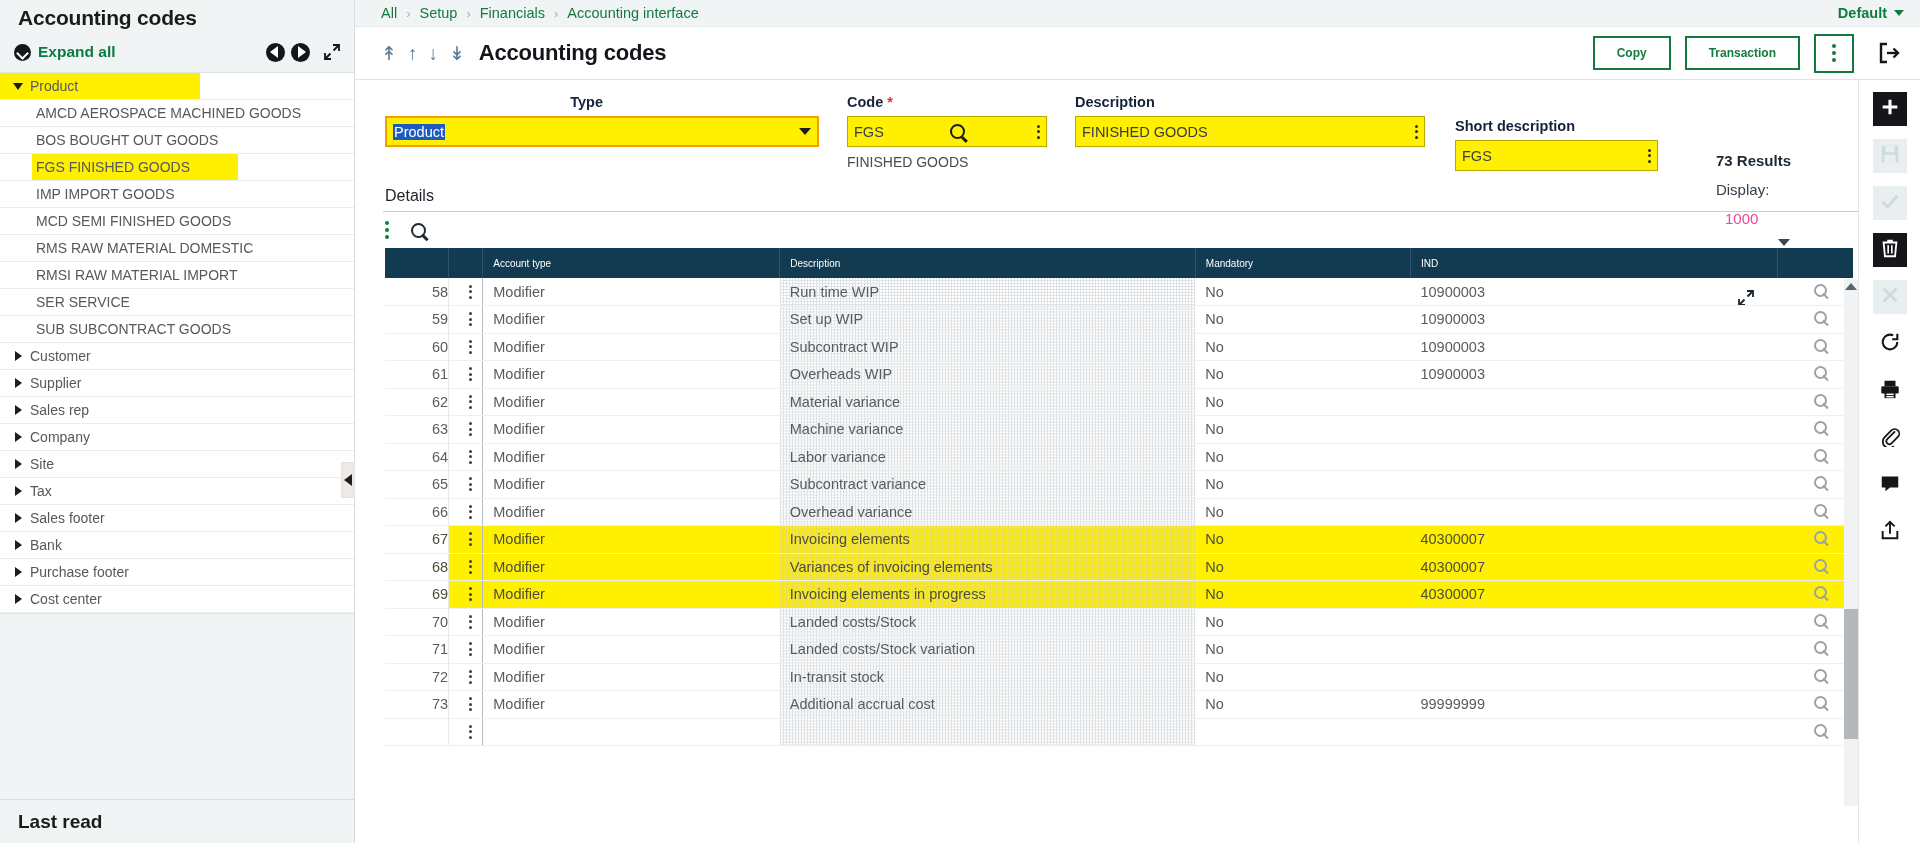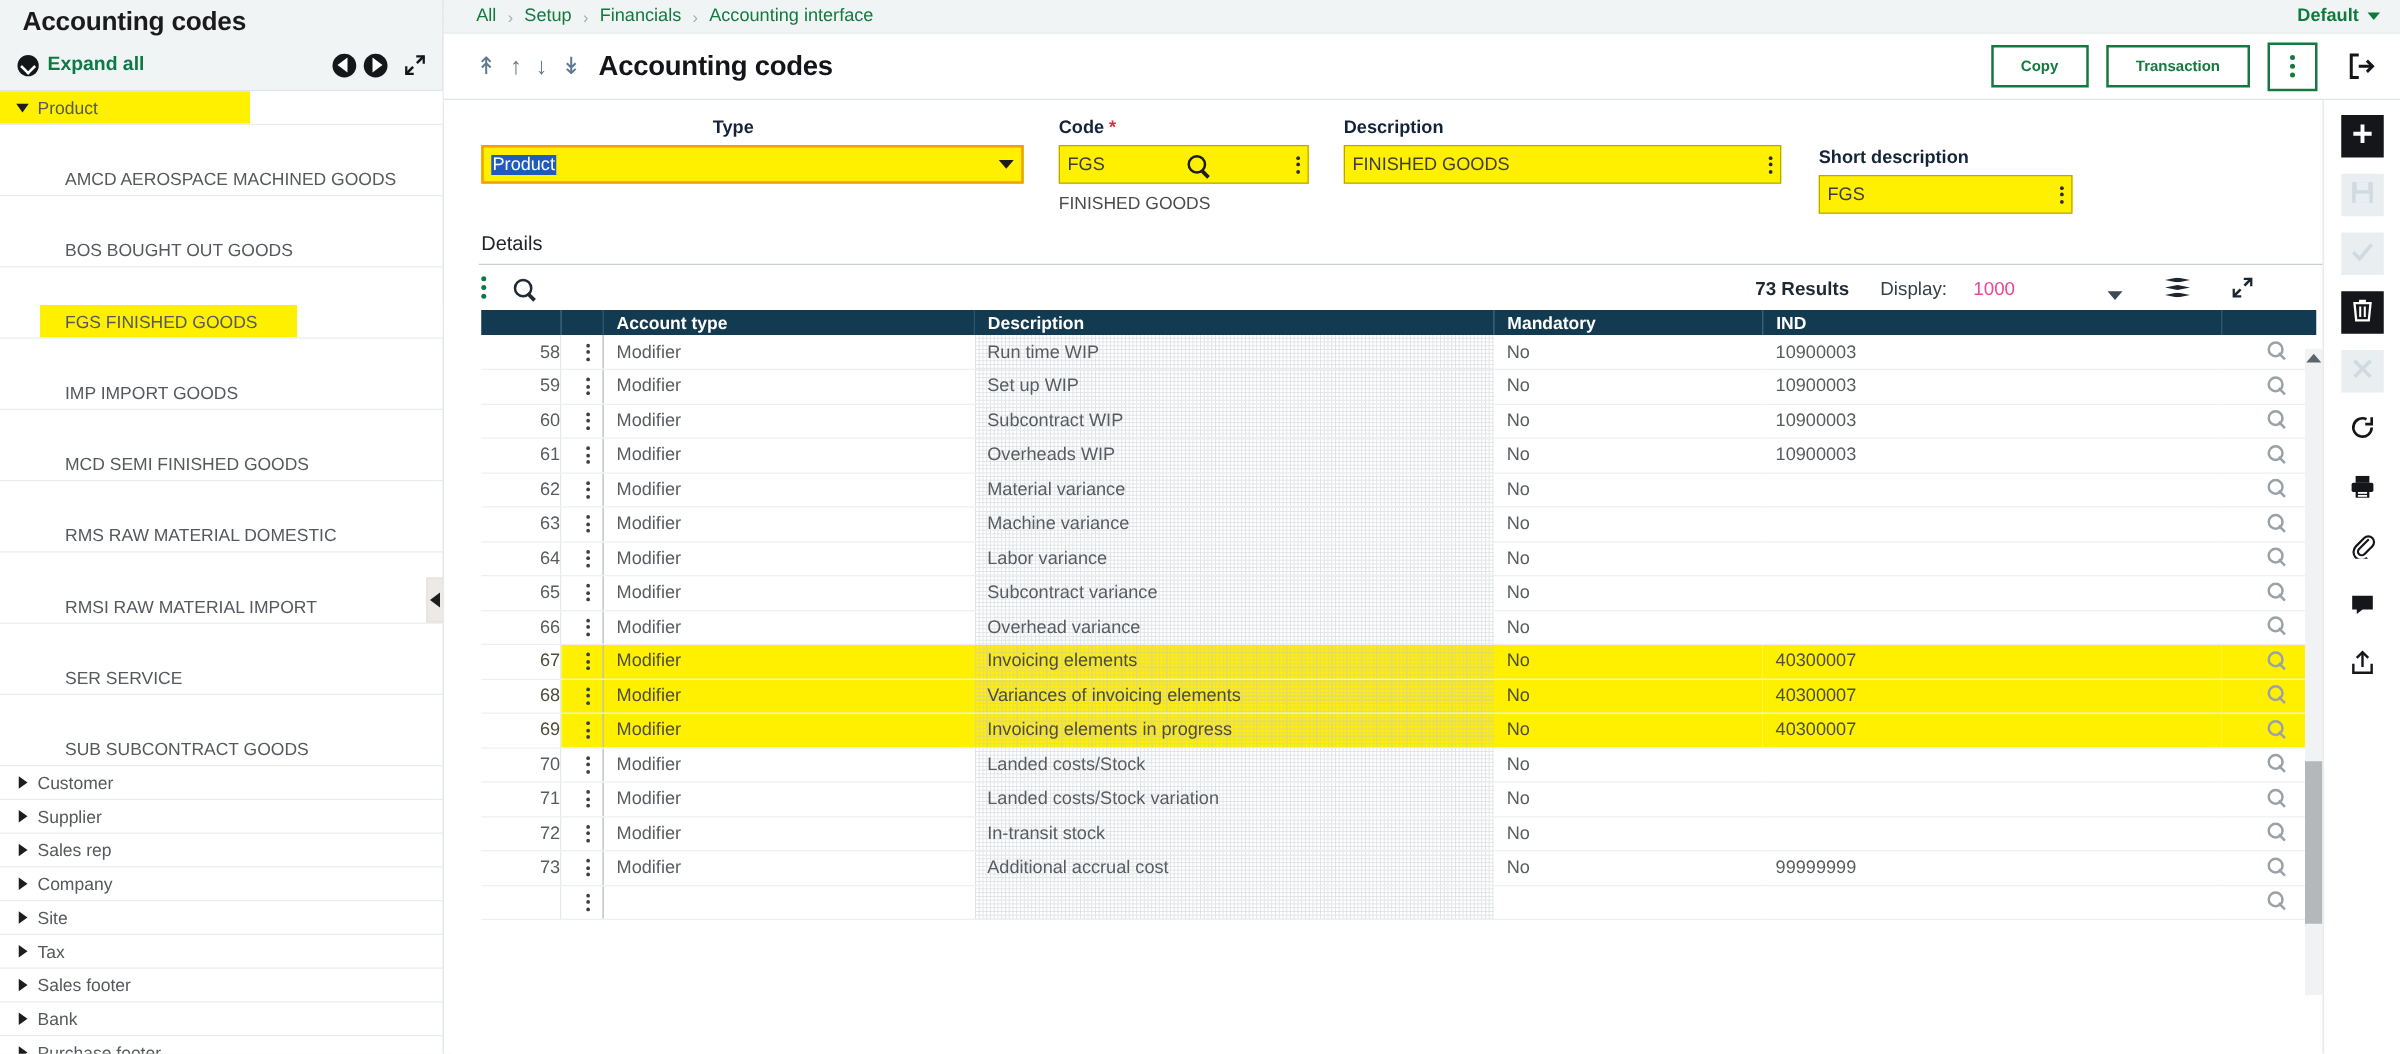--- a/index.html
+++ b/index.html
@@ -69,21 +69,21 @@
   .tree-row .caret i {
     display:block; width:0; height:0;
     border-top: 5px solid transparent; border-bottom: 5px solid transparent;
     border-left: 7px solid #1d1d1d;
   }
   .tree-row.open .caret i {
     border-left: 5px solid transparent; border-right: 5px solid transparent;
     border-top: 7px solid #1d1d1d; border-bottom: 0;
   }
   .tree-row .lbl { padding-left: 4px; }
-  .tree-row.child { padding-left: 48px; margin-top: 30px; }
+  .tree-row.child { padding-left: 32px; }
   .tree-row.group-hl {
     background: linear-gradient(to right, #fff000 0, #fff000 200px, #fff 200px);
   }
   .tree-row.child-hl {
     background: linear-gradient(to right, #fff 0, #fff 32px, #fff000 32px, #fff000 238px, #fff 238px);
   }
   .sb-filler { flex: 1 1 auto; background:#f1f4f5; }
   .sb-lastread {
     border-top: 1px solid #d6dcdf;
     padding: 11px 0 10px 18px;
@@ -182,34 +182,34 @@
   .details-rule { margin: 0 28px; border-bottom: 1px solid #c7ced2; }
 
   .grid-toolbar {
     display:flex; align-items:center; height: 36px;
     padding: 0 30px 0 30px; position:relative;
   }
   .gt-kebab { display:flex; flex-direction:column; gap:3px; margin-right:22px; cursor:pointer;}
   .gt-kebab i { width:4px;height:4px;border-radius:50%;background:#0c7a40;display:block;}
   .gt-mag { width:15px;height:15px;border:2px solid #1f2a33;border-radius:50%;position:relative;cursor:pointer;}
   .gt-mag::after{content:"";position:absolute;right:-5px;bottom:-3px;width:8px;height:2.5px;background:#1f2a33;transform:rotate(45deg);}
-  .gt-right { margin-left:auto; display:flex; align-items:flex-end; gap:12px; padding-right: 86px; }
+  .gt-right { margin-left:auto; display:flex; align-items:flex-start; gap:12px; padding-right: 86px; flex-direction: column; }
   .gt-results { font-size:15px; color:#1e2833; font-weight:bold; margin-right:13px; }
   .gt-display { font-size:15px; color:#34404b; }
   .gt-displayval { font-size:15px; color:#ec4899; margin-left:9px; }
   .gt-caret { width:0;height:0;border-left:6px solid transparent;border-right:6px solid transparent;border-top:7px solid #3b4a57; margin-left: 62px;}
   .gt-layers { margin-left:22px; width:20px;height:18px;position:relative;cursor:pointer;}
   .gt-layers i{position:absolute;left:0;width:20px;height:4px;background:#1b2630;
     clip-path: polygon(50% 0, 100% 50%, 50% 100%, 0 50%);}
   .gt-expand { margin-left:20px; width:20px;height:20px;cursor:pointer;color:#1b2630;}
 
   table.grid { border-collapse: collapse; width: 1468px; table-layout: fixed; }
   table.grid th {
-    background: #123a51; color:#ffffff; font-weight: bold;
-    font-size: 14px; text-align:left; height: 20px; padding: 0 0 0 10px;
+    background: #123a51; color:#ffffff; font-weight: normal;
+    font-size: 10px; text-align:left; height: 30px; padding: 0 0 0 10px;
     border-right: 1px solid #2d5269; vertical-align: middle;
   }
   table.grid th.c-num { width: 52px; border-right: 1px solid #2d5269; }
   table.grid th.c-kb { width: 28px; }
   table.grid th.c-type { width: 243px; }
   table.grid th.c-desc { width: 340px; }
   table.grid th.c-mand { width: 176px; }
   table.grid th.c-ind { width: 300px; }
   table.grid th.c-act { width: 62px; border-right:none; }
 

